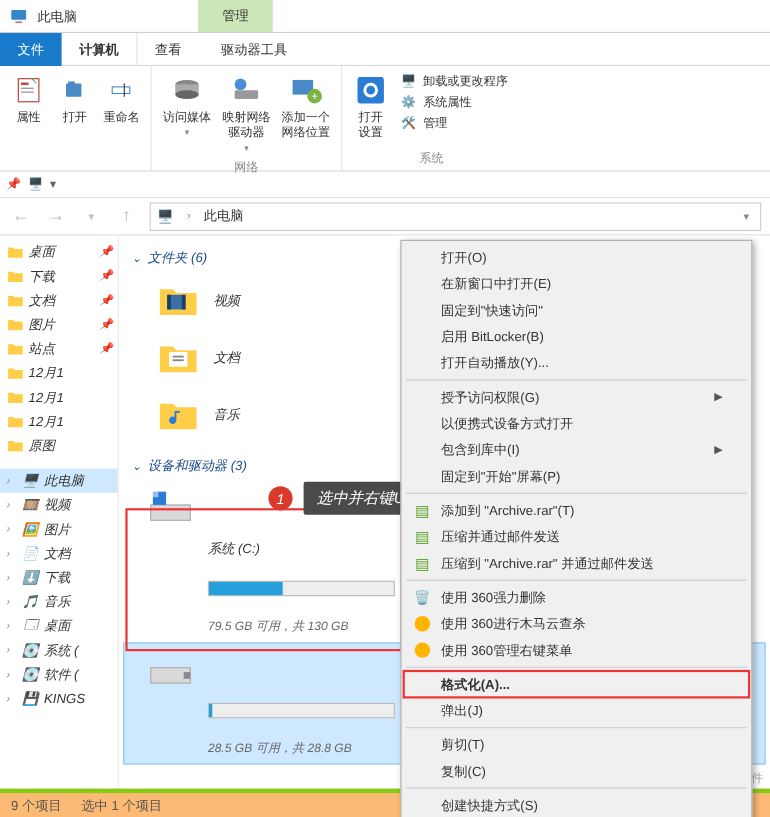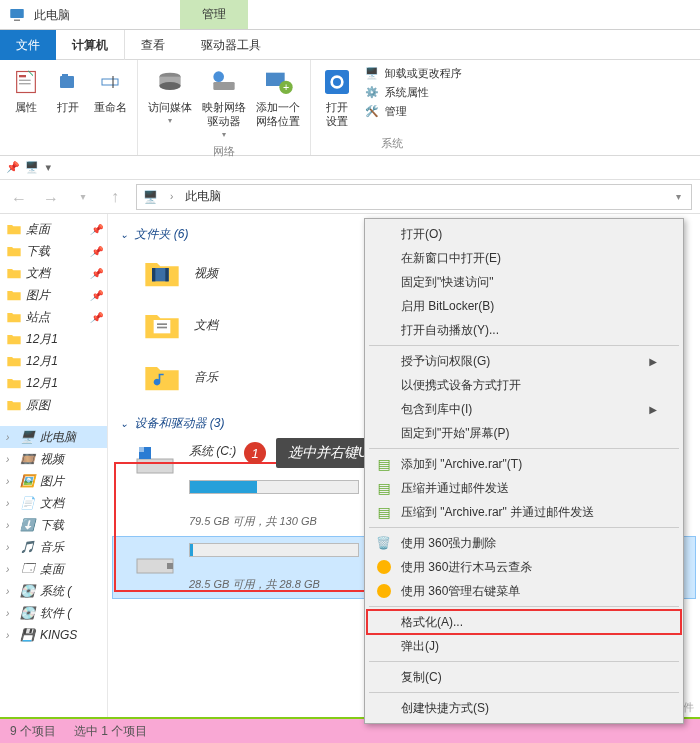--- a/index.html
+++ b/index.html
@@ -50,41 +50,41 @@
 
 
 .content { flex: 1; position: relative; padding: 8px 4px; overflow: hidden; }
 .section-head { display: flex; align-items: center; gap: 6px; color: #1a4b8c; font-size: 12px; padding: 4px 8px; cursor: pointer; }
 .section-head .tri { font-size: 10px; }
 .folder-row { display: flex; align-items: center; gap: 12px; padding: 6px 0 6px 30px; font-size: 12px; }
 .folder-ico { width: 40px; height: 40px; display: flex; align-items: center; justify-content: center; }
 .drive-row { display: flex; align-items: flex-start; gap: 12px; padding: 6px 8px 6px 20px; border: 1px solid transparent; }
 .drive-row.sel { background: #cde8ff; border: 1px solid #8cc5f7; }
 .drive-ico { width: 44px; height: 36px; display: flex; align-items: center; justify-content: center; }
-.drive-info { display: flex; flex-direction: column; gap: 20px; font-size: 12px; }
+.drive-info { display: flex; flex-direction: column; gap: 20px; font-size: 12px; margin-top: 48px; }
 .drive-bar { width: 170px; height: 14px; background: #eee; border: 1px solid #bbb; position: relative; }
 .drive-bar .fill { height: 100%; background: #26a0da; }
 .drive-sub { font-size: 11px; color: #666; }
 .redbox { position: absolute; border: 2px solid #e33; pointer-events: none; }
 
 
 .callout { position: absolute; display: flex; align-items: center; gap: 0; z-index: 5; }
 .callout .num { width: 22px; height: 22px; border-radius: 50%; background: #d93a2b; color: #fff; font-size: 13px; display: flex; align-items: center; justify-content: center; }
 .callout .bubble { background: #4a4a4a; color: #fff; padding: 6px 12px; font-size: 14px; margin-left: 10px; border-radius: 2px; }
 
 
 .ctxmenu { position: absolute; left: 364px; top: 218px; width: 320px; background: #f0f0f0; border: 1px solid #aaa; box-shadow: 2px 2px 6px rgba(0,0,0,.3); z-index: 10; padding: 3px 2px; font-size: 12px; }
 .ctxmenu .mi { display: flex; align-items: center; height: 24px; padding: 0 24px 0 34px; position: relative; cursor: pointer; }
 .ctxmenu .mi .mico { position: absolute; left: 8px; width: 18px; height: 18px; display: flex; align-items: center; justify-content: center; }
 .ctxmenu .mi .arr { margin-left: auto; font-size: 10px; color: #555; }
 .ctxmenu .sep { height: 1px; background: #ccc; margin: 3px 2px; padding: 0; }
-.ctxmenu .mi.highlighted { outline: 2px solid #e33; outline-offset: -1px; }
-
-
-.status { position: absolute; bottom: 0; left: 0; right: 0; height: 26px; border-top: 2px solid #84cc16; display: flex; align-items: center; padding: 0 10px; gap: 18px; font-size: 12px; color: #555; background: #f9a8d4; }
+.ctxmenu .mi.highlighted { outline: 2px solid #e33; outline-offset: -1px; font-weight: bold; }
+
+
+.status { position: absolute; bottom: 0; left: 0; right: 0; height: 26px; border-top: 4px solid #84cc16; display: flex; align-items: center; padding: 0 10px; gap: 18px; font-size: 12px; color: #555; background: #fdba74; }
 
 
 .folder-svg { fill: #ffcd48; }
 .watermark { position: absolute; right: 6px; bottom: 28px; font-size: 11px; color: rgba(0,0,0,.35); }
 </style>
 </head>
 <body>
 
 <div class="titlebar">
   <span class="titlebar-icon">
@@ -521,20 +521,23 @@
     </div>
     <div class="sep"></div>
     <div class="mi highlighted">
       <span>格式化(A)...</span>
     </div>
     <div class="mi">
       <span>弹出(J)</span>
     </div>
     <div class="sep"></div>
     <div class="mi">
+      <span>剪切(T)</span>
+    </div>
+    <div class="mi">
       <span>复制(C)</span>
     </div>
     <div class="sep"></div>
     <div class="mi">
       <span>创建快捷方式(S)</span>
     </div>
   </div>
 
 <div class="status">
   <span>9 个项目</span>

